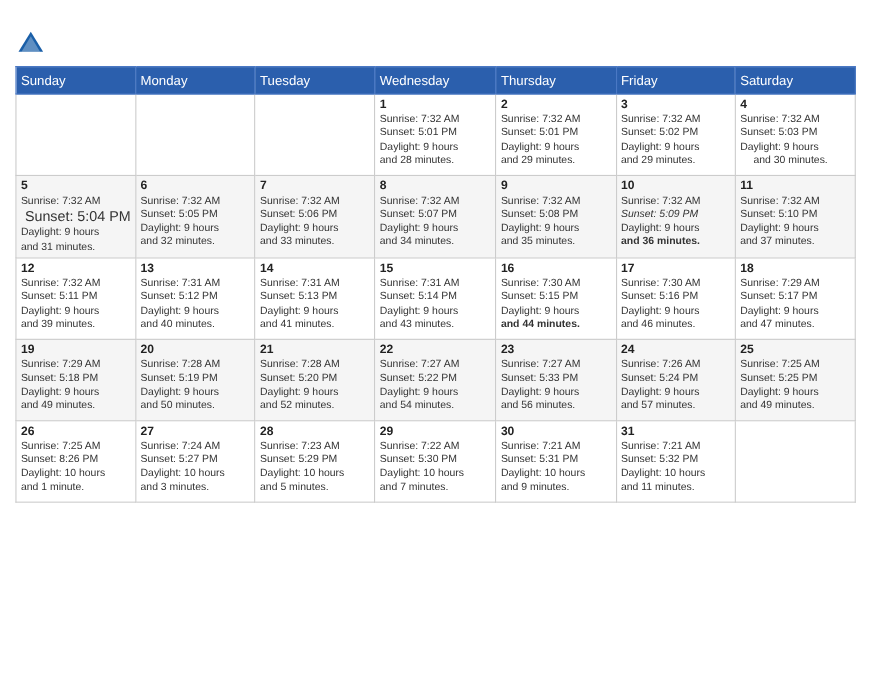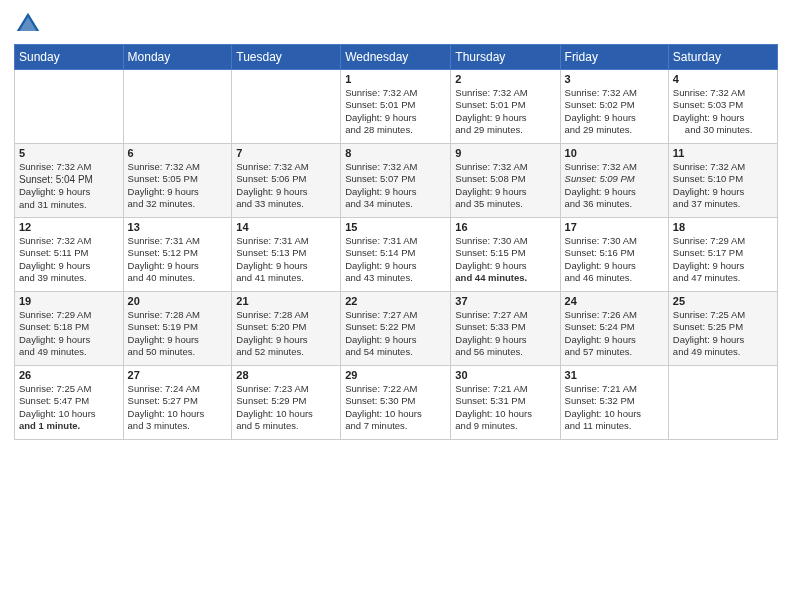--- a/index.html
+++ b/index.html
@@ -6,20 +6,21 @@
     body {
       font-family: Arial, sans-serif;
       background: #fff;
       width: 792px;
       height: 612px;
       overflow: hidden;
     }
     .container {
       width: 792px;
       padding: 10px 14px 6px 14px;
+      margin-top: 16px;
     }
     .header-row {
       display: flex;
       justify-content: space-between;
       align-items: flex-start;
       margin-bottom: 6px;
     }
     .logo {
       display: flex;
       align-items: center;
@@ -158,21 +159,21 @@
             <div style="font-size: 9.5px; line-height: 1.3;">Sunrise: 7:32 AM</div>
             <div style="font-size: 9.5px; line-height: 1.3;">Sunset: 5:03 PM</div>
             <div style="font-size: 9.5px; line-height: 1.3;">Daylight: 9 hours</div>
             <div style="font-size: 9.5px; line-height: 1.3; padding-left: 12px;">and 30 minutes.</div>
           </td>
         </tr>
         <tr>
           <td>
             <span class="day-num">5</span>
             <div style="font-size: 9.5px; line-height: 1.3;">Sunrise: 7:32 AM</div>
-            <div style="font-size: 10px; line-height: 1.3;">Sunset: 5:04 PM</div>
+            <div style="font-size: 13px; line-height: 1.3; text-align: right;">Sunset: 5:04 PM</div>
             <div style="font-size: 9.5px; line-height: 1.3;">Daylight: 9 hours</div>
             <div style="font-size: 9.5px; line-height: 1.3;">and 31 minutes.</div>
           </td>
           <td>
             <span class="day-num">6</span>
             <div style="font-size: 9.5px; line-height: 1.3;">Sunrise: 7:32 AM</div>
             <div style="font-size: 9.5px; line-height: 1.3;">Sunset: 5:05 PM</div>
             <div style="font-size: 9.5px; line-height: 1.3;">Daylight: 9 hours</div>
             <div style="font-size: 9.5px; line-height: 1.3;">and 32 minutes.</div>
           </td>
@@ -195,21 +196,21 @@
             <div style="font-size: 9.5px; line-height: 1.3;">Sunrise: 7:32 AM</div>
             <div style="font-size: 9.5px; line-height: 1.3;">Sunset: 5:08 PM</div>
             <div style="font-size: 9.5px; line-height: 1.3;">Daylight: 9 hours</div>
             <div style="font-size: 9.5px; line-height: 1.3;">and 35 minutes.</div>
           </td>
           <td>
             <span class="day-num">10</span>
             <div style="font-size: 9.5px; line-height: 1.3;">Sunrise: 7:32 AM</div>
             <div style="font-size: 9.5px; line-height: 1.3; font-style: italic;">Sunset: 5:09 PM</div>
             <div style="font-size: 9.5px; line-height: 1.3;">Daylight: 9 hours</div>
-            <div style="font-size: 9.5px; line-height: 1.3;">and 36 minutes.</div>
+            <div style="font-size: 9.5px; line-height: 1.3; font-weight: bold;">and 36 minutes.</div>
           </td>
           <td>
             <span class="day-num">11</span>
             <div style="font-size: 9.5px; line-height: 1.3;">Sunrise: 7:32 AM</div>
             <div style="font-size: 9.5px; line-height: 1.3;">Sunset: 5:10 PM</div>
             <div style="font-size: 9.5px; line-height: 1.3;">Daylight: 9 hours</div>
             <div style="font-size: 9.5px; line-height: 1.3;">and 37 minutes.</div>
           </td>
         </tr>
         <tr>
@@ -286,21 +287,21 @@
             <div style="font-size: 9.5px; line-height: 1.3;">and 52 minutes.</div>
           </td>
           <td>
             <span class="day-num">22</span>
             <div style="font-size: 9.5px; line-height: 1.3;">Sunrise: 7:27 AM</div>
             <div style="font-size: 9.5px; line-height: 1.3;">Sunset: 5:22 PM</div>
             <div style="font-size: 9.5px; line-height: 1.3;">Daylight: 9 hours</div>
             <div style="font-size: 9.5px; line-height: 1.3;">and 54 minutes.</div>
           </td>
           <td>
-            <span class="day-num">37</span>
+            <span class="day-num">23</span>
             <div style="font-size: 9.5px; line-height: 1.3;">Sunrise: 7:27 AM</div>
             <div style="font-size: 9.5px; line-height: 1.3;">Sunset: 5:33 PM</div>
             <div style="font-size: 9.5px; line-height: 1.3;">Daylight: 9 hours</div>
             <div style="font-size: 9.5px; line-height: 1.3;">and 56 minutes.</div>
           </td>
           <td>
             <span class="day-num">24</span>
             <div style="font-size: 9.5px; line-height: 1.3;">Sunrise: 7:26 AM</div>
             <div style="font-size: 9.5px; line-height: 1.3;">Sunset: 5:24 PM</div>
             <div style="font-size: 9.5px; line-height: 1.3;">Daylight: 9 hours</div>
@@ -311,23 +312,23 @@
             <div style="font-size: 9.5px; line-height: 1.3;">Sunrise: 7:25 AM</div>
             <div style="font-size: 9.5px; line-height: 1.3;">Sunset: 5:25 PM</div>
             <div style="font-size: 9.5px; line-height: 1.3;">Daylight: 9 hours</div>
             <div style="font-size: 9.5px; line-height: 1.3;">and 49 minutes.</div>
           </td>
         </tr>
         <tr>
           <td>
             <span class="day-num">26</span>
             <div style="font-size: 9.5px; line-height: 1.3;">Sunrise: 7:25 AM</div>
-            <div style="font-size: 9.5px; line-height: 1.3;">Sunset: 5:47 PM</div>
-            <div style="font-size: 9.5px; line-height: 1.3;">Daylight: 10 hours</div>
-            <div style="font-size: 9.5px; line-height: 1.3; font-weight: bold;">and 1 minute.</div>
+            <div style="font-size: 9.5px; line-height: 1.3;">Sunset: 8:26 PM</div>
+            <div style="font-size: 9.5px; line-height: 1.3;">Daylight: 10 hours</div>
+            <div style="font-size: 9.5px; line-height: 1.3;">and 1 minute.</div>
           </td>
           <td>
             <span class="day-num">27</span>
             <div style="font-size: 9.5px; line-height: 1.3;">Sunrise: 7:24 AM</div>
             <div style="font-size: 9.5px; line-height: 1.3;">Sunset: 5:27 PM</div>
             <div style="font-size: 9.5px; line-height: 1.3;">Daylight: 10 hours</div>
             <div style="font-size: 9.5px; line-height: 1.3;">and 3 minutes.</div>
           </td>
           <td>
             <span class="day-num">28</span>

